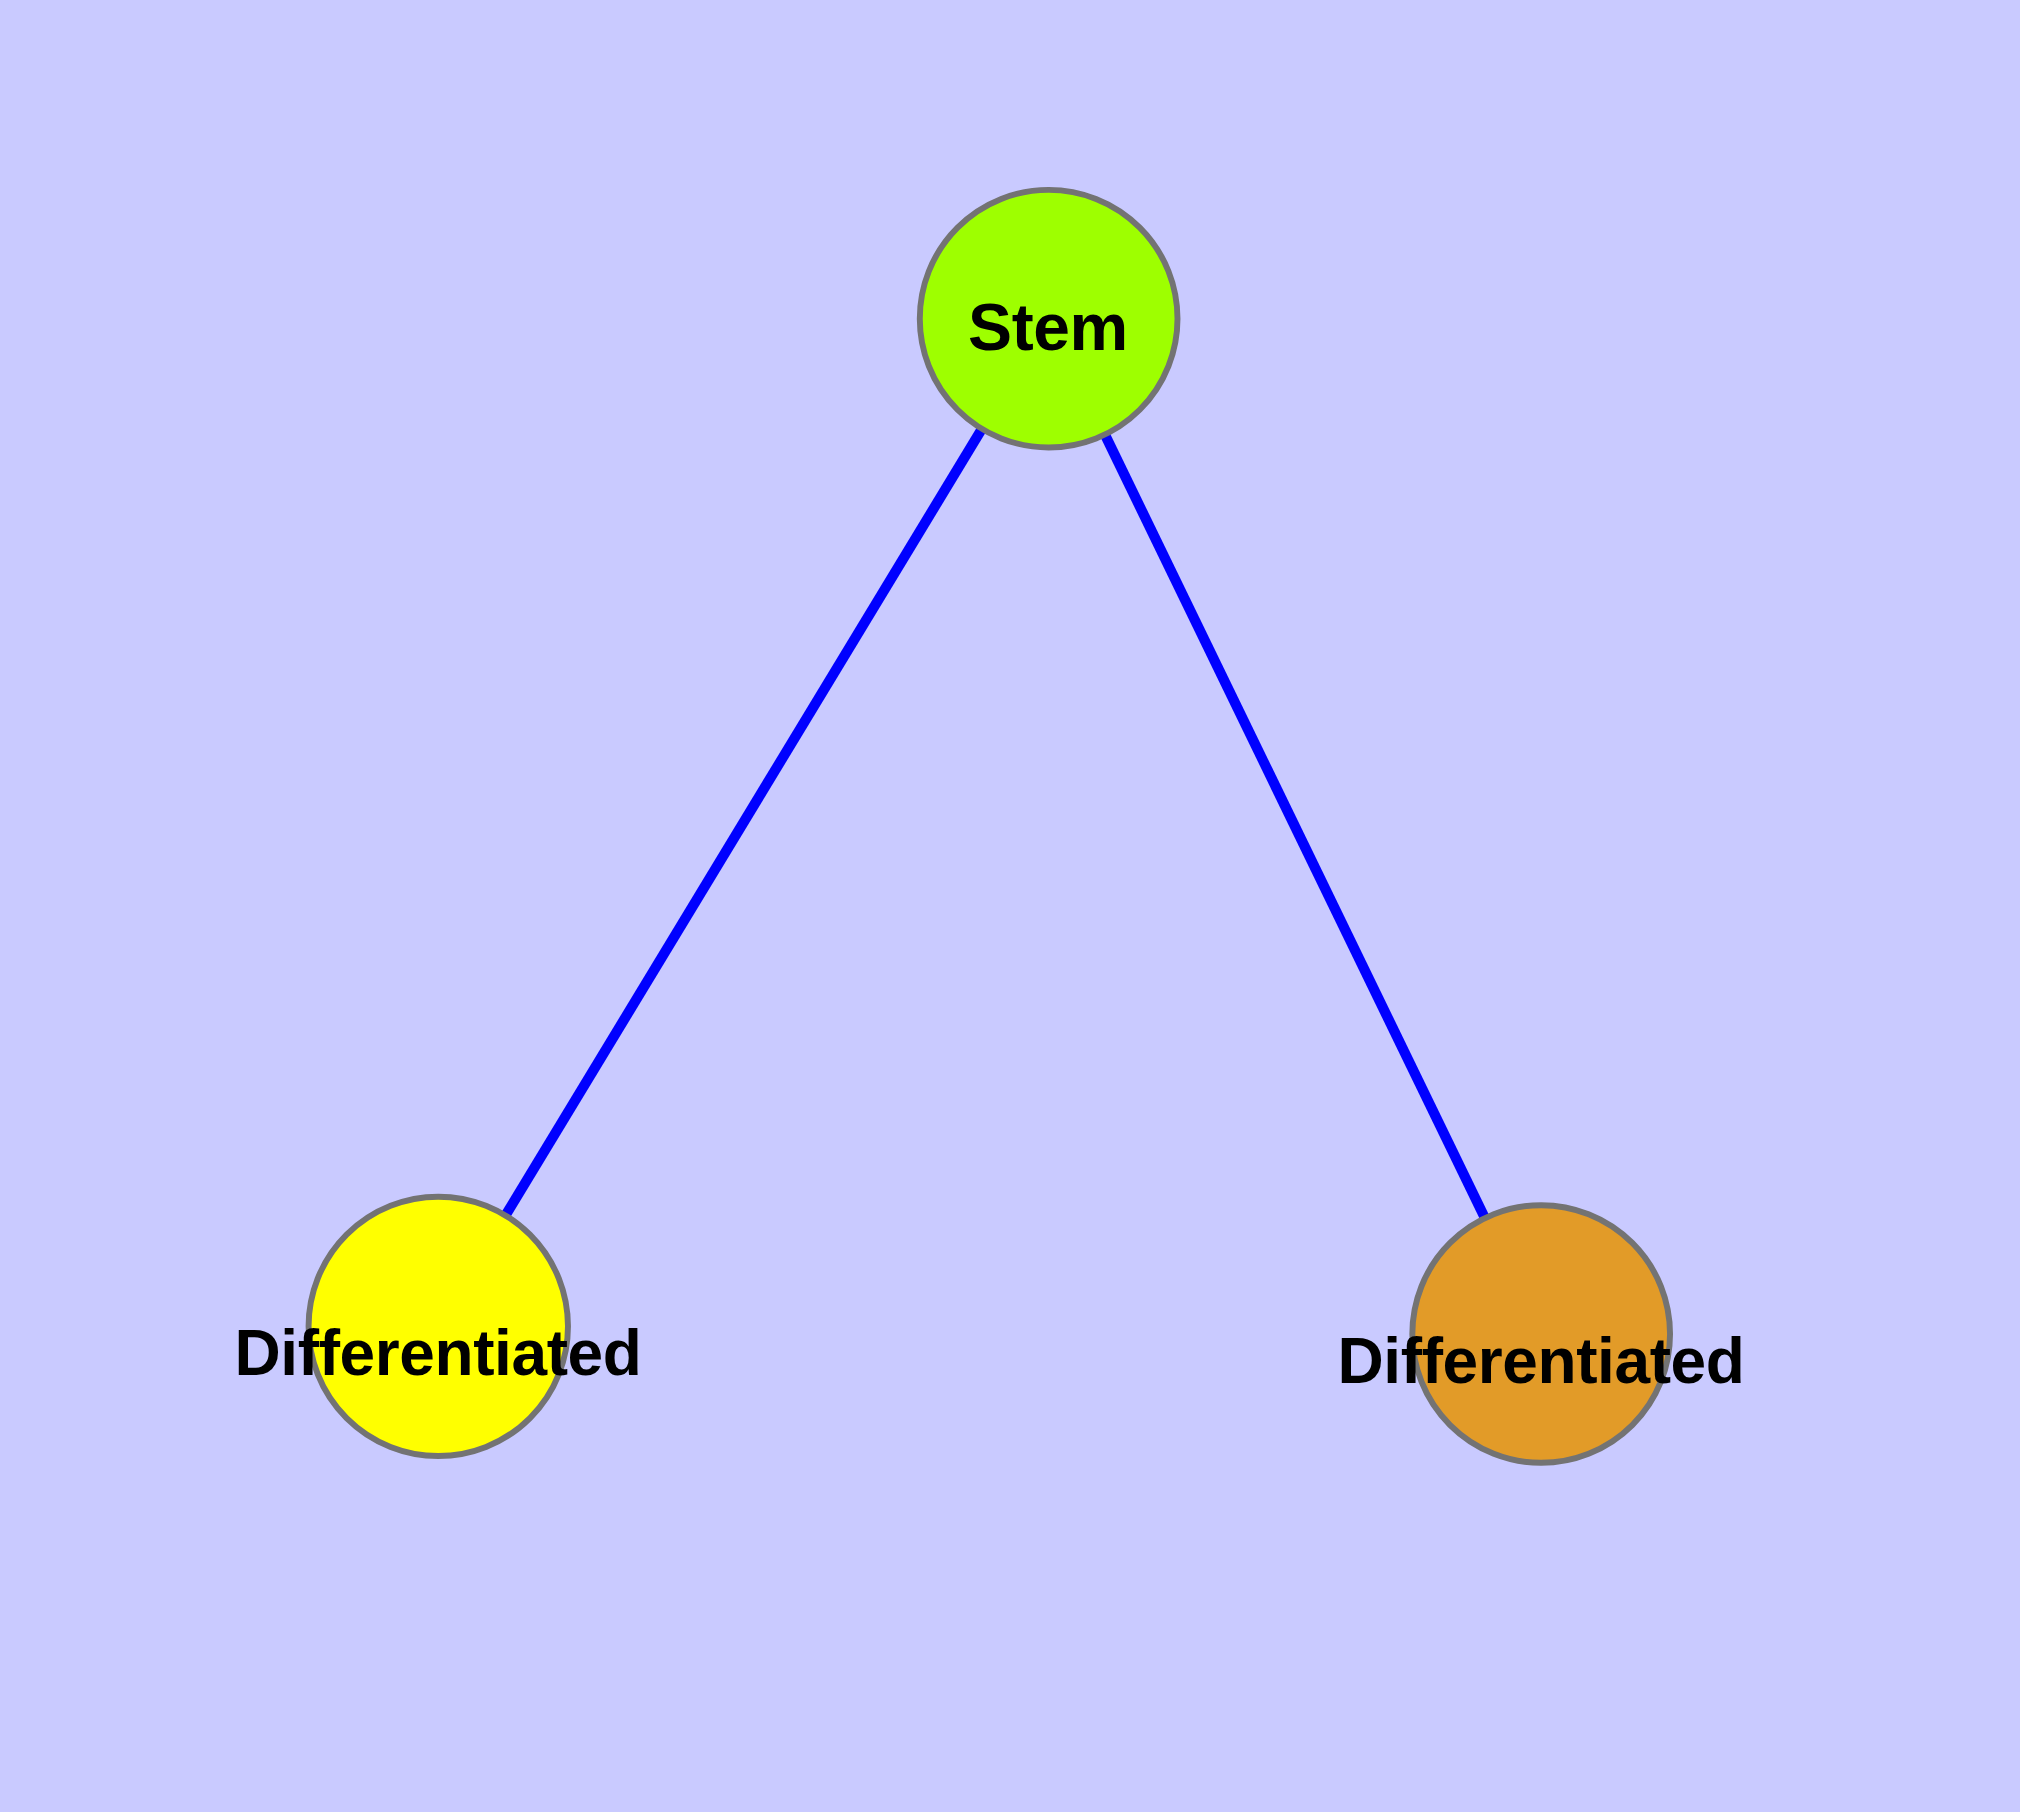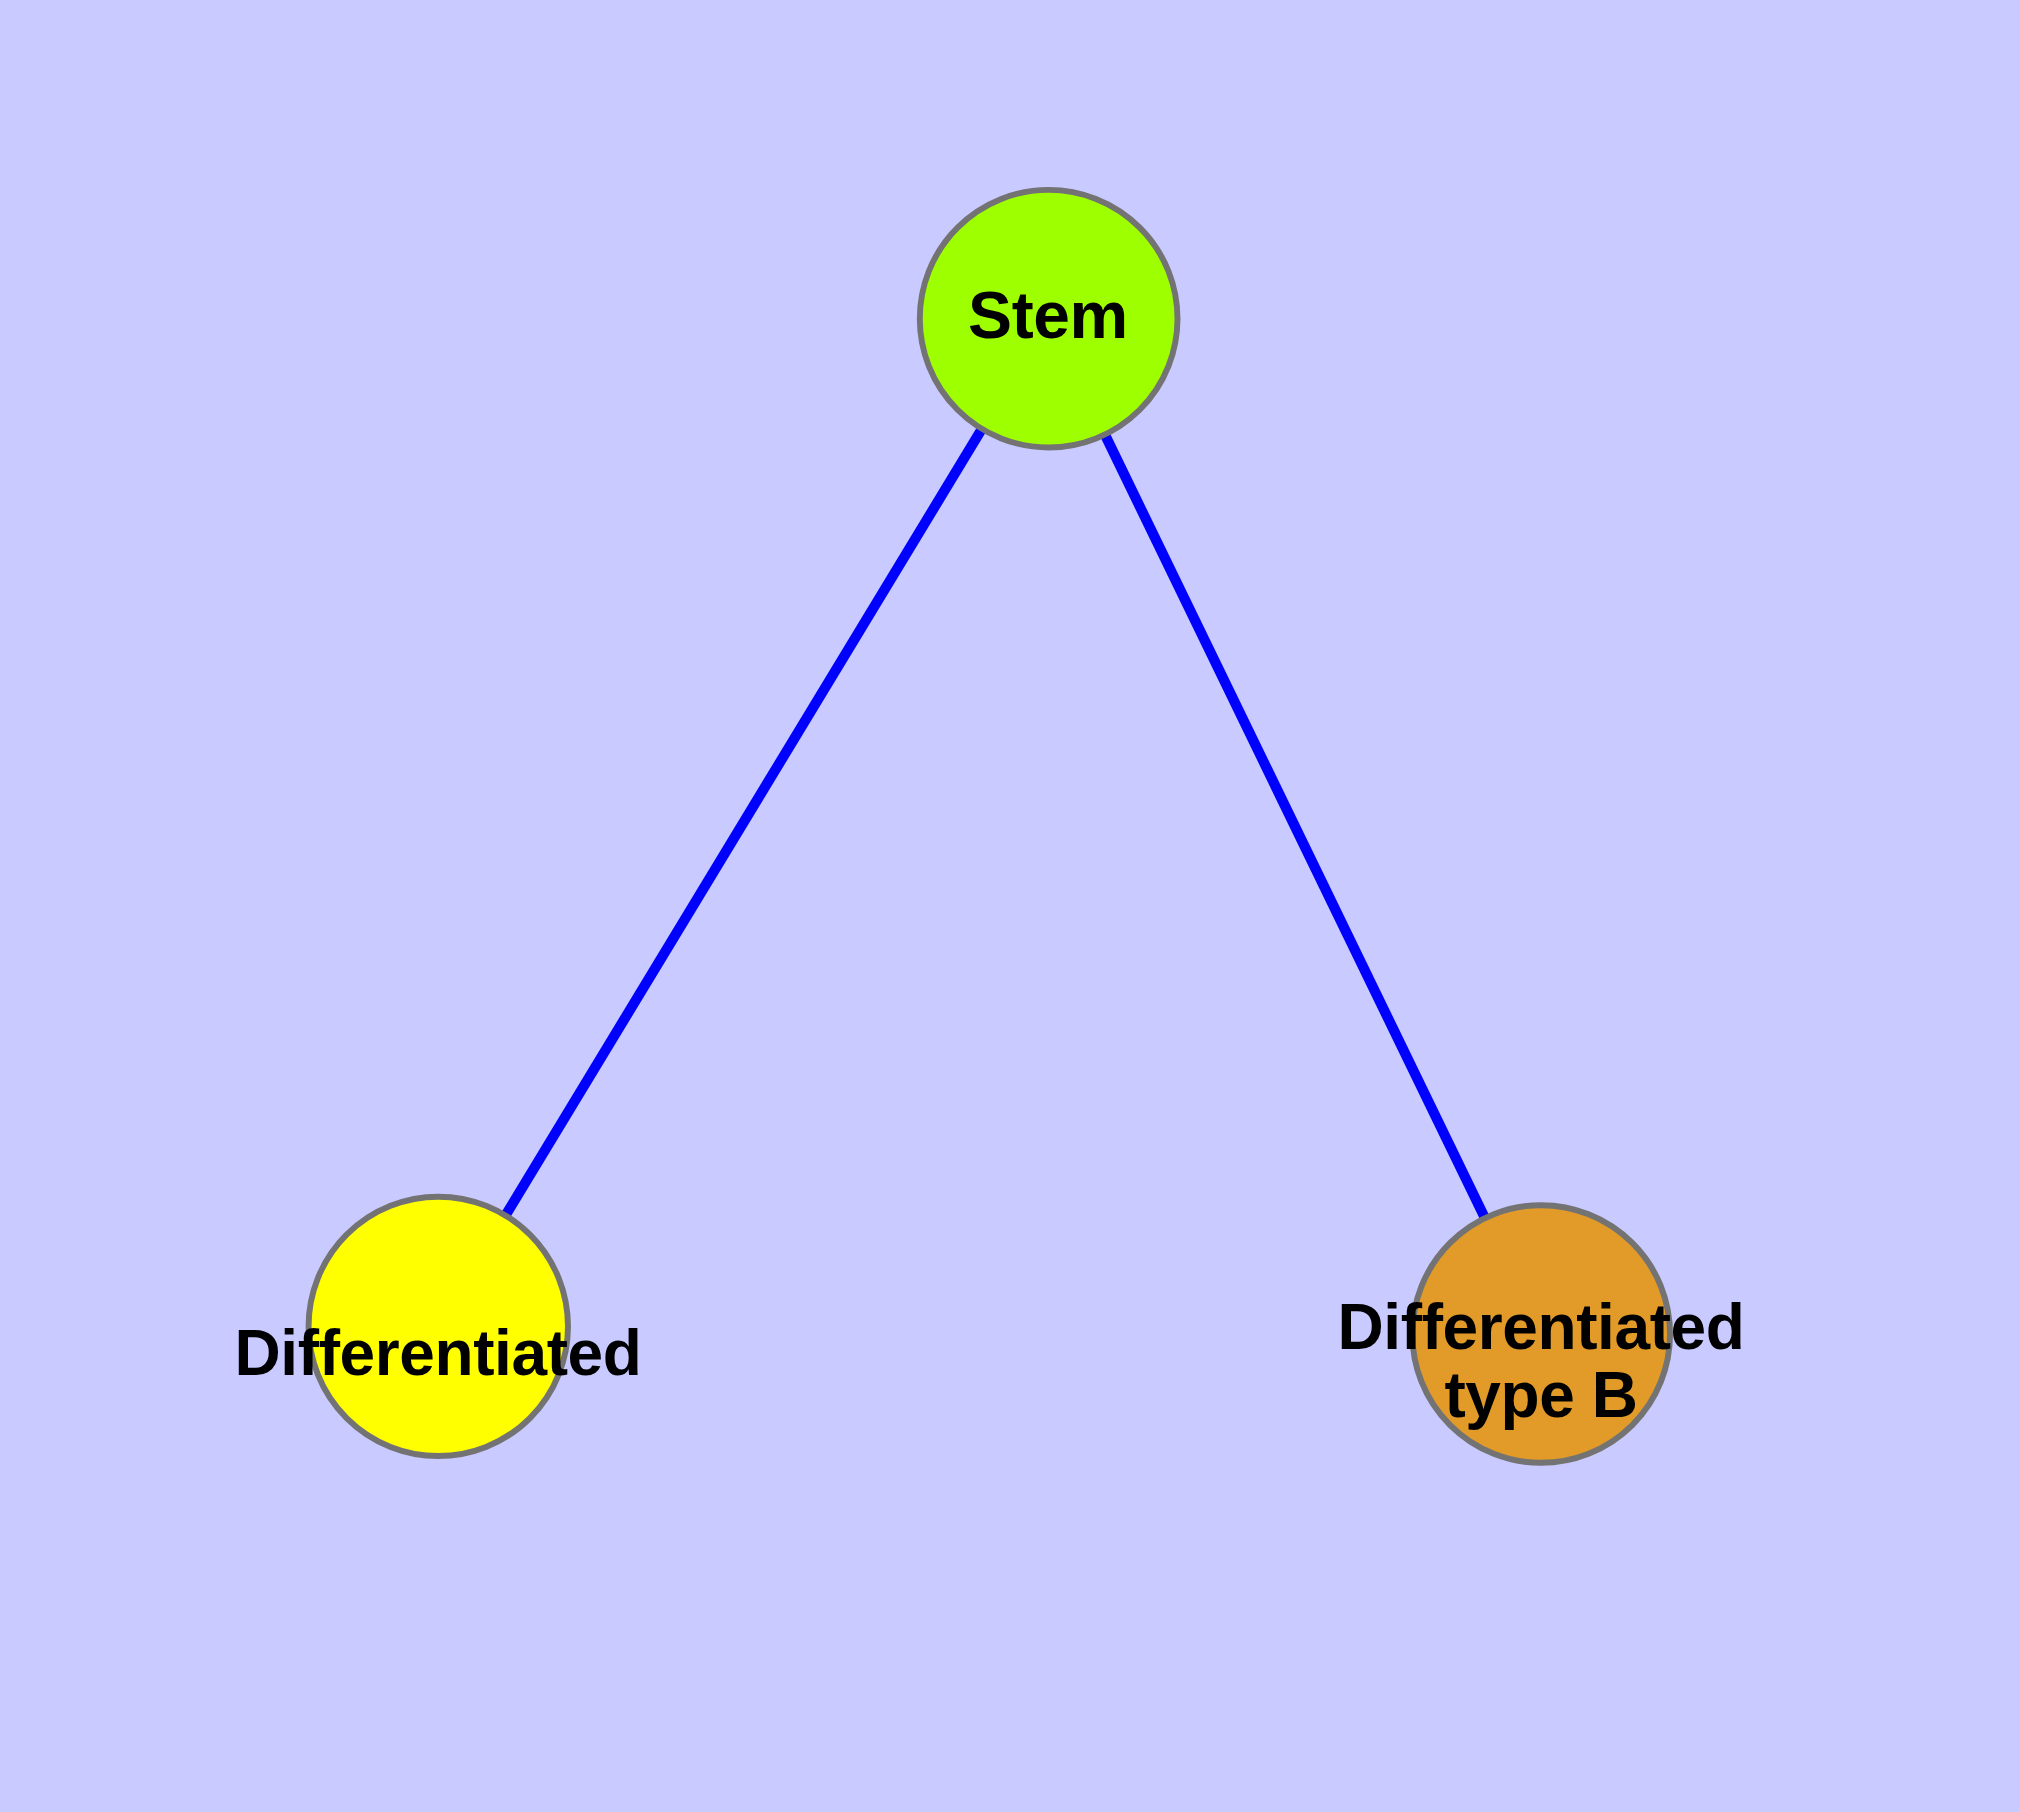--- a/index.html
+++ b/index.html
@@ -53,18 +53,18 @@
         <line x1="1159.3025805189627" y1="504.30865522632416" x2="595.2154022775776" y2="1435.8359537388337" stroke="#0000ff" stroke-width="12" stroke-linecap="butt"></line>
         <line x1="1302.4548462487348" y1="510.96541446813137" x2="1752.5451537512652" y2="1439.0345855318687" stroke="#0000ff" stroke-width="12" stroke-linecap="butt"></line>
       </g>
     <g id="node-layer">
         <circle cx="1237" cy="376" r="152" fill="#9eff00" stroke="#737373" stroke-width="7"></circle>
         <circle cx="517" cy="1565" r="153" fill="#ffff00" stroke="#737373" stroke-width="7"></circle>
         <circle cx="1818" cy="1574" r="152" fill="#e29b28" stroke="#737373" stroke-width="7"></circle>
       </g>
   </svg>
   <div id="label-layer">
-      <div class="node-label root" style="left: 1048px; top: 316px; font-size: 66px; color: rgb(0, 0, 0);"><div>Stem</div></div>
+      <div class="node-label root" style="left: 1048px; top: 328px; font-size: 66px; color: rgb(0, 0, 0);"><div>Stem</div></div>
       <div class="node-label leaf" style="left: 438px; top: 1326px; font-size: 64px; color: rgb(0, 0, 0);"><div>Differentiated</div></div>
-      <div class="node-label leaf" style="left: 1541px; top: 1334px; font-size: 64px; color: rgb(0, 0, 0);"><div>Differentiated</div><div>type B</div></div>
+      <div class="node-label leaf" style="left: 1541px; top: 1334px; font-size: 64px; color: rgb(0, 0, 0);"><div>Differentiated</div></div>
     </div>
 </div>
 
 
 </body></html>

